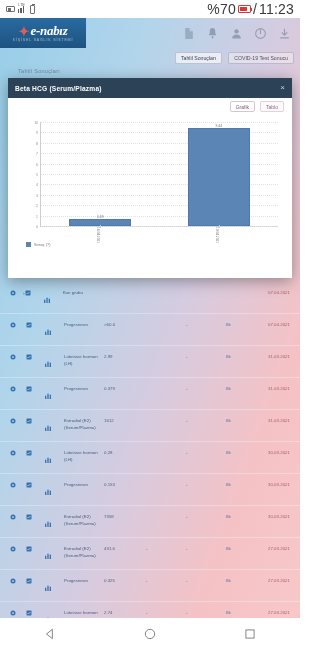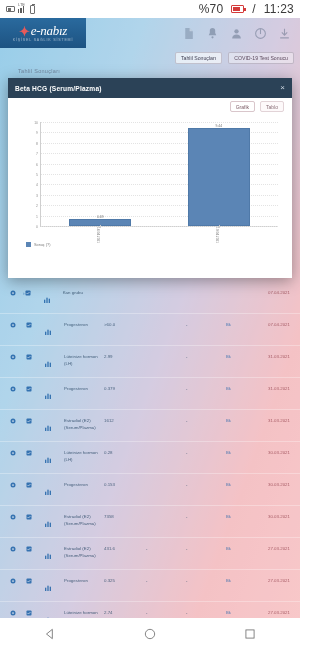--- a/index.html
+++ b/index.html
@@ -12,21 +12,21 @@
   #screen { position: relative; width: 300px; height: 650px; overflow: hidden; }
 
   
   .statusbar {
     position: absolute; top: 0; left: 0; width: 300px; height: 18px;
     background: #ffffff; display: flex; align-items: center;
     justify-content: space-between; padding: 0 6px;
     font-size: 8px; color: #3a3a3a; z-index: 60;
   }
   .sb-left { display: flex; align-items: center; gap: 3px; }
-  .sb-right { display: flex; align-items: center; gap: 8px; font-size: 12px; letter-spacing: .2px; }
+  .sb-right { display: flex; align-items: center; gap: 2px; font-size: 14px; letter-spacing: .2px; }
   .ico-sim {
     width: 9px; height: 6px; border: 1px solid #6d6d6d; border-radius: 1px;
     position: relative; background: #fff;
   }
   .ico-sim::after {
     content: ""; position: absolute; left: 1px; top: 1px;
     width: 3px; height: 3px; background: #6d6d6d;
   }
   .ico-signal { display: flex; align-items: flex-end; gap: 1px; height: 7px; position: relative; }
   .ico-signal i { display: block; width: 1.4px; background: #5c5c5c; }
@@ -77,21 +77,21 @@
     background: linear-gradient(180deg, #2a6a9e 0%, #1d5382 100%);
     display: flex; flex-direction: column; align-items: center; justify-content: center;
     position: relative;
   }
   .logo-row { display: flex; align-items: center; gap: 1px; }
   .logo-pulse {
     color: #e65a5a; font-size: 13px; font-weight: bold; line-height: 1;
     transform: translateY(1px);
   }
   .logo-text {
-    color: #ffffff; font-size: 13px; font-style: italic; font-weight: normal;
+    color: #ffffff; font-size: 13px; font-style: italic; font-weight: bold;
     font-family: "Liberation Serif", serif; letter-spacing: -0.3px; line-height: 1;
   }
   .logo-sub {
     color: rgba(255,255,255,.55); font-size: 3.6px; letter-spacing: .8px;
     margin-top: 1px; white-space: nowrap;
   }
   .header-icons { display: flex; align-items: center; gap: 11px; padding-right: 9px; }
   .hicon { width: 13px; height: 13px; opacity: .42; color: #4a5b74; }
   .hicon svg { width: 100%; height: 100%; display: block; }
 

